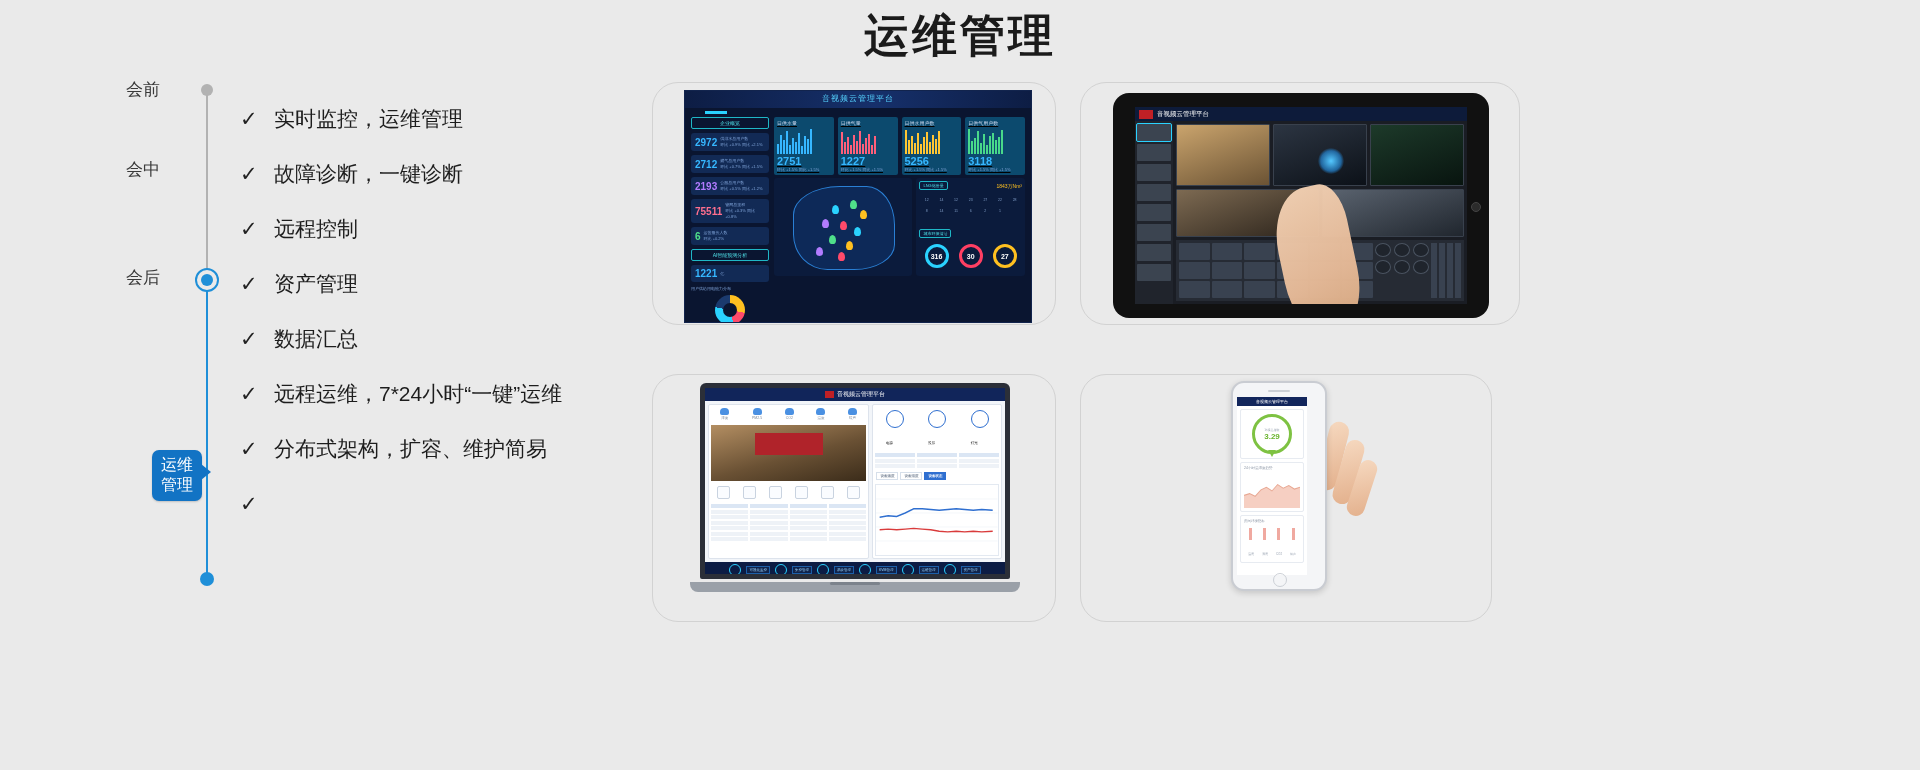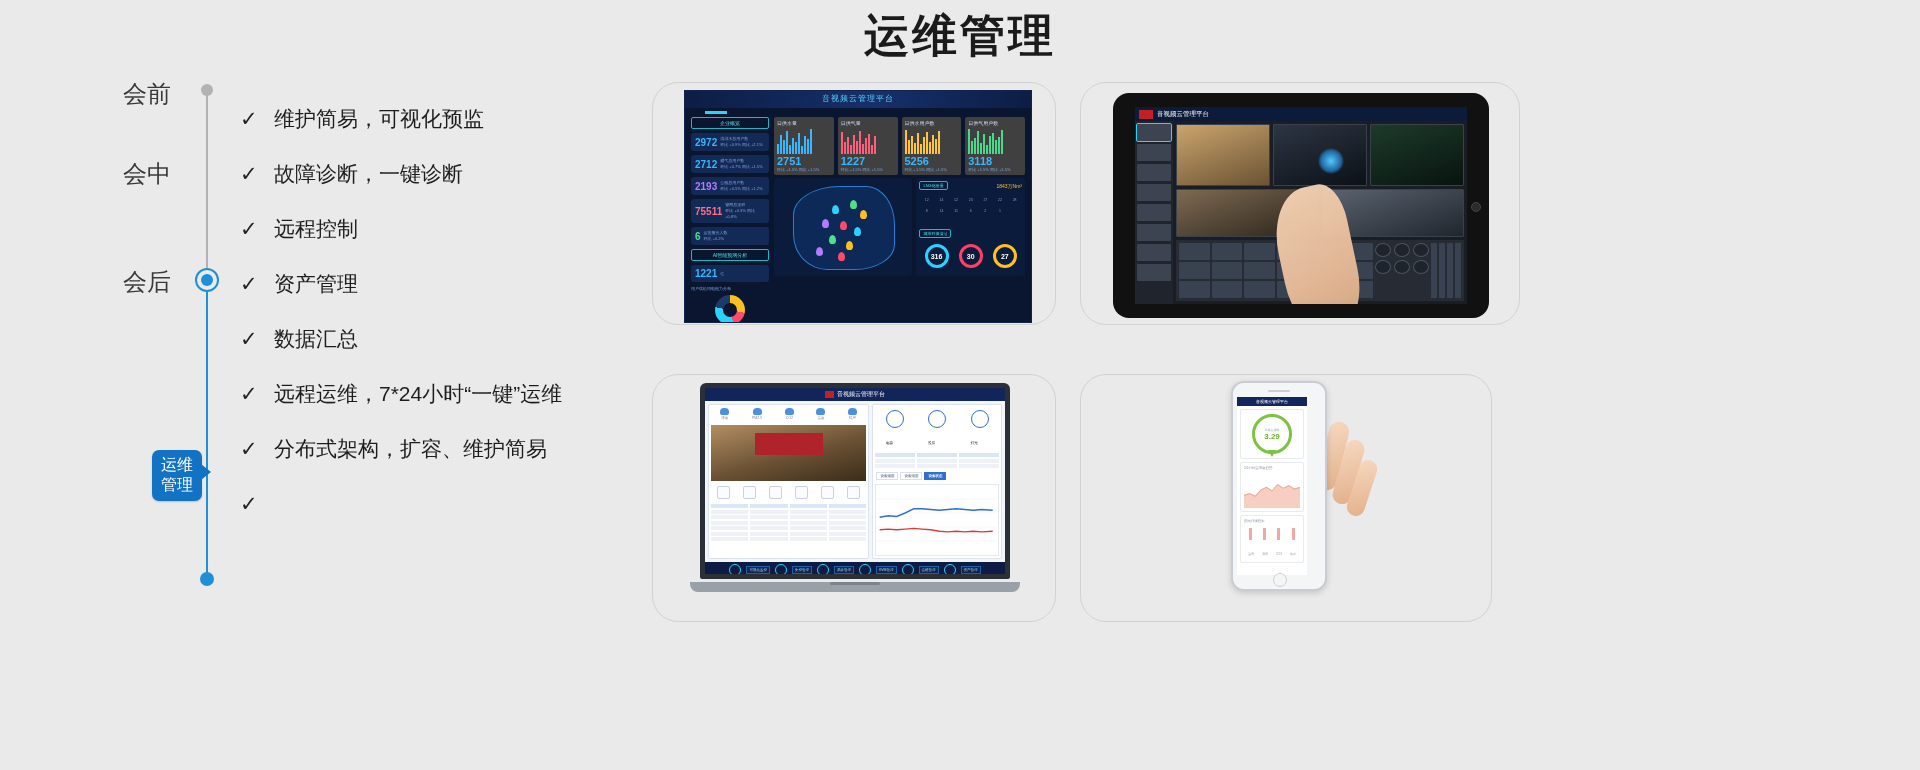--- a/index.html
+++ b/index.html
@@ -20,21 +20,21 @@
   
   .timeline{position:absolute;left:195px;top:80px;width:30px;height:510px;}
   .tl-line-grey{position:absolute;left:11px;top:8px;width:2px;height:200px;background:#b2b2b2;}
   .tl-line-blue{position:absolute;left:11px;top:200px;width:2px;height:305px;background:#1f8fd8;}
   .tl-dot-top{position:absolute;left:6px;top:4px;width:12px;height:12px;border-radius:50%;background:#b2b2b2;}
   .tl-dot-blue-ring{position:absolute;left:0px;top:188px;width:24px;height:24px;border-radius:50%;
       border:2px solid #1f8fd8;background:#eaeaea;box-sizing:border-box;}
   .tl-dot-blue-core{position:absolute;left:6px;top:194px;width:12px;height:12px;border-radius:50%;background:#1f8fd8;}
   .tl-dot-bot{position:absolute;left:5px;top:492px;width:14px;height:14px;border-radius:50%;background:#1f8fd8;}
 
-  .stage-label{position:absolute;right:4px;font-size:24px;color:#3a3a3a;white-space:nowrap;text-align:right;}
+  .stage-label{position:absolute;right:15px;font-size:17px;color:#3a3a3a;white-space:nowrap;text-align:right;}
   .stages{position:absolute;left:0px;top:78px;width:175px;height:520px;}
 
   
   .badge{
     position:absolute;left:152px;top:450px;
     background:#1273c4;color:#fff;border-radius:7px;
     padding:5px 9px 6px 9px;font-size:16px;line-height:20px;text-align:center;
     box-shadow:0 1px 2px rgba(0,0,0,.18);
   }
   .badge:after{
@@ -68,21 +68,21 @@
   .dash-left{width:78px;}
   .pill{border:1px solid #1fb7c6;color:#4fe0e8;font-size:5px;text-align:center;border-radius:2px;padding:2px 0;margin-bottom:4px;}
   .kpi{background:#122a55;border-radius:3px;padding:3px 4px;margin-bottom:4px;display:flex;align-items:center;gap:3px;}
   .kpi-num{font-size:10px;font-weight:bold;color:#36b7ff;line-height:11px;}
   .kpi-num.p{color:#b27cff;text-align:center;}
   .kpi-num.r{color:#ff6f8e;}
   .kpi-num.g{color:#4fe08a;}
   .kpi-meta{font-size:4px;color:#7fa3d8;line-height:6px;}
   .dash-right{flex:1;}
   .bar-row{display:flex;gap:4px;margin-bottom:3px;}
-  .bar-cell{flex:1;background:#404040;border-radius:2px;padding:3px 3px 2px 3px;}
+  .bar-cell{flex:1;background:#0c4a6e;border-radius:2px;padding:3px 3px 2px 3px;text-decoration:underline;}
   .bar-cell .bl{font-size:5px;color:#cdd9ee;margin-bottom:2px;}
   .bars{display:flex;align-items:flex-end;gap:1px;height:26px;}
   .bars i{display:block;width:2px;background:#36b7ff;}
   .bars.r i{background:#ff5f7a;}
   .bars.y i{background:#ffc633;}
   .bars.g i{background:#49d98a;}
   .bignum{font-size:11px;font-weight:bold;color:#36b7ff;margin-top:1px;}
   .map-area{display:flex;gap:4px;margin-top:3px;}
   .map-box{flex:1.35;height:98px;background:#0b1b3c;border-radius:3px;position:relative;overflow:hidden;}
   .map-poly{position:absolute;left:14%;top:8%;width:72%;height:84%;
@@ -228,21 +228,21 @@
   </div>
 
   <div class="badge">
     <div>运维</div>
     <div>管理</div>
   </div>
 
   <div class="checklist">
     <div class="check-item">
       <span class="check-mark">✓</span>
-      <span class="check-text">维护简易，可视化预监</span>
+      <span class="check-text">实时监控，运维管理</span>
     </div>
     <div class="check-item">
       <span class="check-mark">✓</span>
       <span class="check-text">故障诊断，一键诊断</span>
     </div>
     <div class="check-item">
       <span class="check-mark">✓</span>
       <span class="check-text">远程控制</span>
     </div>
     <div class="check-item">

